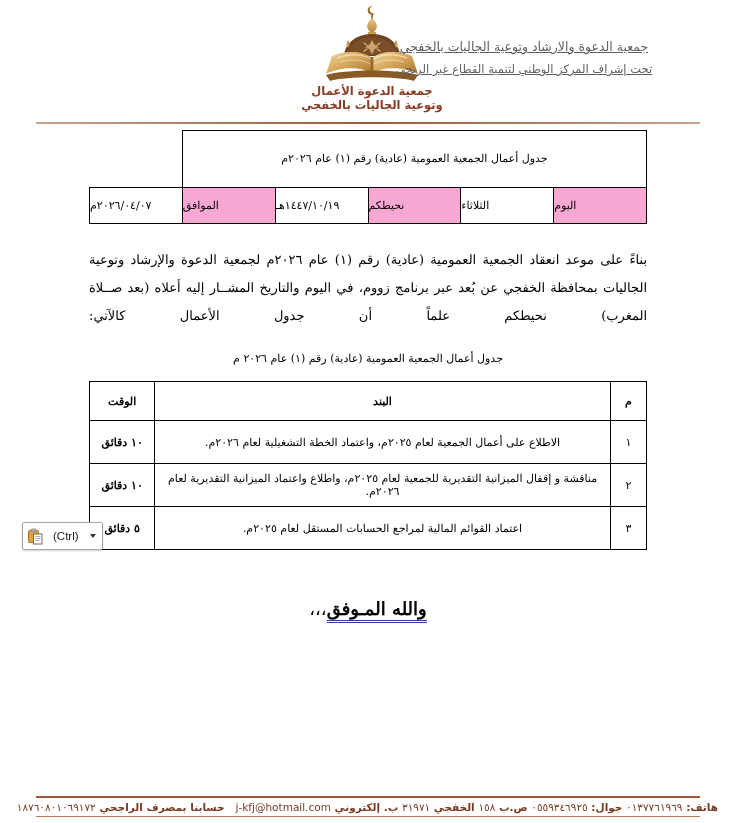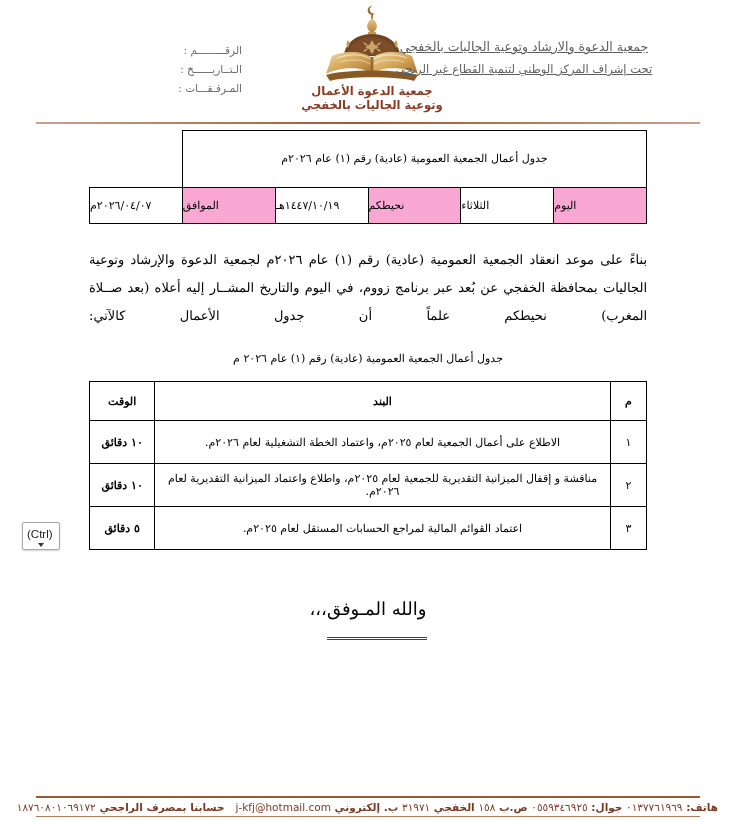--- a/index.html
+++ b/index.html
@@ -162,51 +162,51 @@
   .col-time  { width: 62px;  text-align: center; font-weight: bold; font-size: 11px; }
 
   
   .paste-tag {
     position: absolute;
     left: 22px;
     top: 522px;
     height: 22px;
     display: flex;
     align-items: center;
-    gap: 3px;
+    gap: 9px;
     padding: 2px 6px 2px 4px;
     background: #ffffff;
     border: 1px solid #a7a7a7;
     border-radius: 2px;
     box-shadow: 0 1px 2px rgba(0,0,0,0.18);
     direction: ltr;
     font-size: 11.5px;
     color: #1a1a1a;
     font-family: "Liberation Sans", sans-serif;
-    flex-direction: column;
   }
   .paste-caret {
     width: 0; height: 0;
     border-left: 3.5px solid transparent;
     border-right: 3.5px solid transparent;
     border-top: 4px solid #333333;
     margin-left: 2px;
   }
 
   
   .closing {
     width: 558px;
     margin: 48px auto 0 auto;
     text-align: center;
     font-family: "DejaVu Serif", "Liberation Serif", serif;
     font-size: 18px;
   }
   .closing .ul {
     border-bottom: 3px double #2f3ba8;
-    padding-bottom: 18px;
+    padding-bottom: 1px;
+    font-weight: bold;
   }
 
   
   .footer {
     position: absolute;
     left: 0;
     bottom: 6px;
     width: 736px;
     direction: rtl;
   }
@@ -230,25 +230,20 @@
     white-space: nowrap;
     direction: rtl;
   }
   .footer-line .lat { direction: ltr; unicode-bidi: embed; font-weight: normal; }
 </style>
 </head>
 <body>
 
 <div class="letterhead">
 
-  <div class="lh-left">
-    <div class="lh-field">الرقـــــــــم :</div>
-    <div class="lh-field">الـتــاريــــــخ :</div>
-    <div class="lh-field">المـرفـقـــات :</div>
-  </div>
 
   <div class="logo-wrap">
     <svg class="logo-mark" width="108" height="80" viewBox="0 0 108 80">
       <defs>
         <linearGradient id="gold" x1="0" y1="0" x2="1" y2="1">
           <stop offset="0%" stop-color="#f0d9a8"></stop>
           <stop offset="45%" stop-color="#d8ab5e"></stop>
           <stop offset="100%" stop-color="#a7762f"></stop>
         </linearGradient>
         <linearGradient id="gold2" x1="0" y1="0" x2="0" y2="1">

